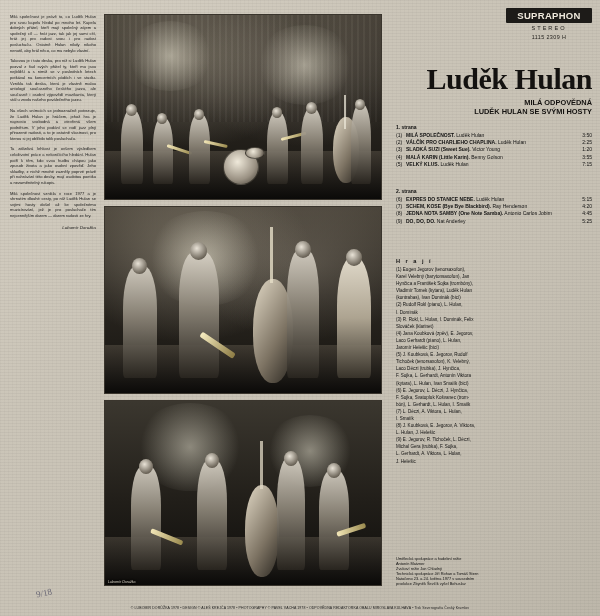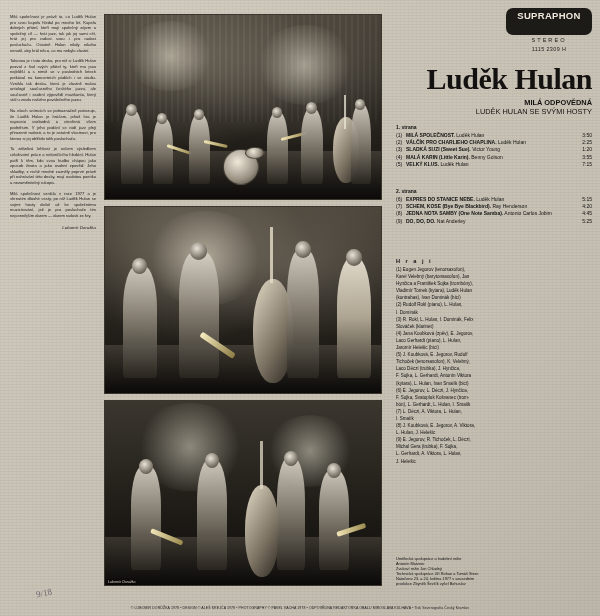--- a/index.html
+++ b/index.html
@@ -112,22 +112,22 @@
     text-shadow:0 0 2px #000;
   }
   .logo-box{
     position:absolute;right:8px;top:8px;
     width:86px;
     text-align:center;
   }
   .logo-brand{
     background:#1d1b18;color:#efe9dc;
     font-size:9.5px;font-weight:bold;letter-spacing:.3px;
-    padding:2px 0 14px 0;
-    border-radius:7px;
+    padding:2px 0 2px 0;
+    border-radius:1px;
   }
   .logo-sub{
     font-size:5.6px;letter-spacing:2px;color:#1d1b18;margin-top:2px;
   }
   .cat{
     font-size:5.4px;color:#1d1b18;margin-top:3px;letter-spacing:.4px;
   }
   .artist{
     position:absolute;right:8px;top:62px;width:196px;
     text-align:right;
@@ -135,21 +135,21 @@
     font-weight:bold;
     font-size:30px;
     letter-spacing:-0.5px;
     color:#141210;
   }
   .album{
     position:absolute;right:8px;top:98px;width:196px;
     text-align:right;
     font-size:7.4px;font-weight:bold;line-height:9px;color:#141210;
   }
-  .album .l2{font-weight:normal;}
+  .album .l2{font-weight:bold;}
   .sideblock{
     position:absolute;right:8px;width:196px;text-align:left;
   }
   .sidehdr{
     font-size:5px;font-weight:bold;margin:0 0 2px 0;
   }
   .trk{
     display:flex;font-size:5px;line-height:7.2px;
   }
   .trk .num{width:10px;flex:0 0 10px;}

